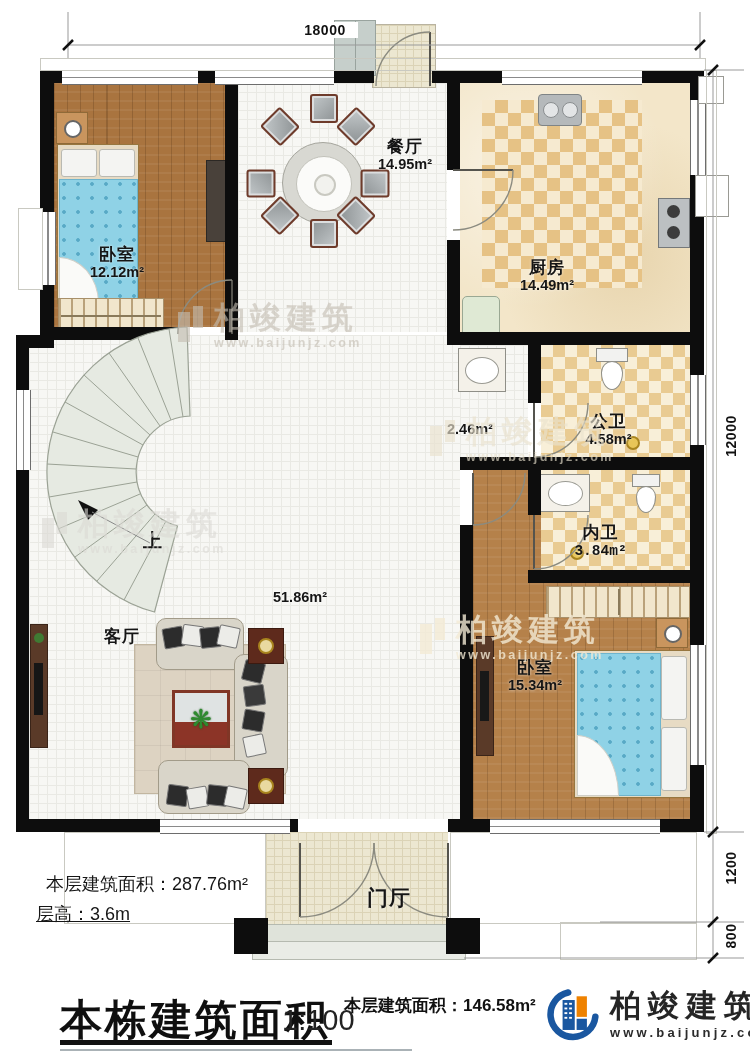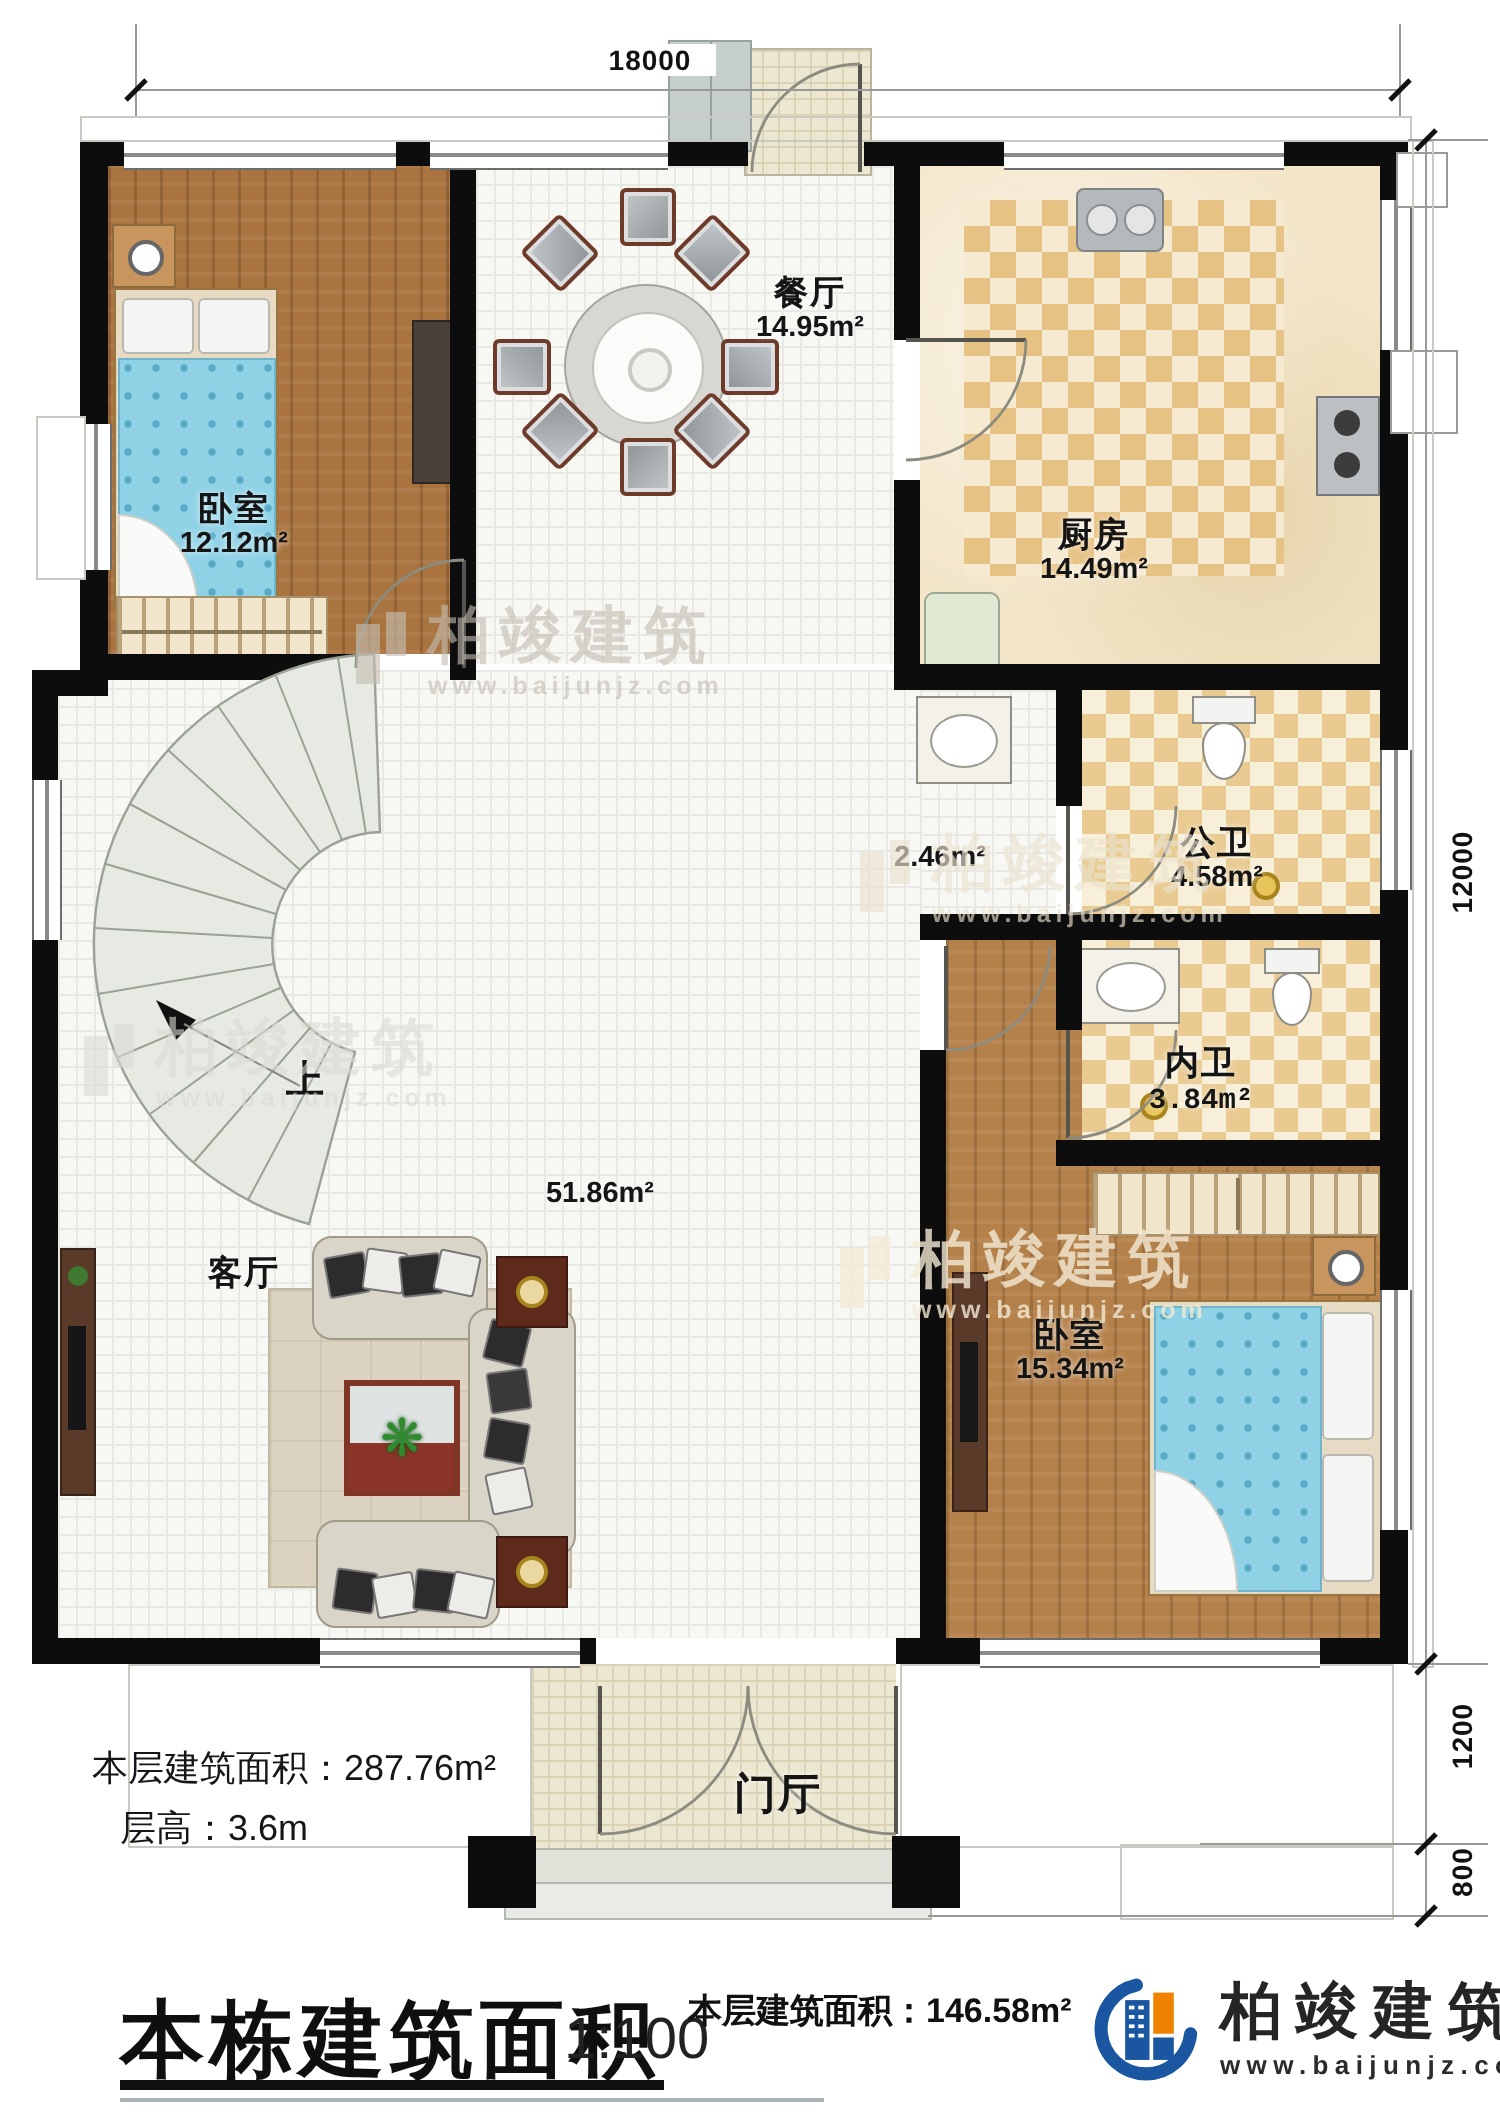--- a/index.html
+++ b/index.html
@@ -364,21 +364,21 @@
   <span><span class="wm-nm">柏竣建筑</span>
   <div class="wm-url">www.baijunjz.com</div></span>
 </div>
 <div class="wm wm-d" style="left:418px;top:614px;">
   <span class="wm-ic"></span>
   <span><span class="wm-nm">柏竣建筑</span>
   <div class="wm-url">www.baijunjz.com</div></span>
 </div>
 
 <div class="notes" style="left:46px;top:872px;">本层建筑面积：287.76m²</div>
-<div class="notes" style="left:60px;top:902px;">层高：3.6m</div>
+<div class="notes" style="left:36px;top:902px;text-decoration:underline;">层高：3.6m</div>
 
 <div class="ftitle" style="left:60px;top:992px;">本栋建筑面积</div>
 <div class="abs" style="left:60px;top:1040px;width:272px;height:5px;background:#111;"></div>
 <div class="abs" style="left:60px;top:1049px;width:352px;height:2px;background:#aab2b6;"></div>
 <div class="fscale" style="left:282px;top:1004px;">1:100</div>
 <div class="fareas" style="left:344px;top:992px;">
   <div>本层建筑面积：146.58m²</div>
 </div>
 <div class="brand" style="left:542px;top:988px;">
   <svg width="58" height="54" viewBox="0 0 62 56">

